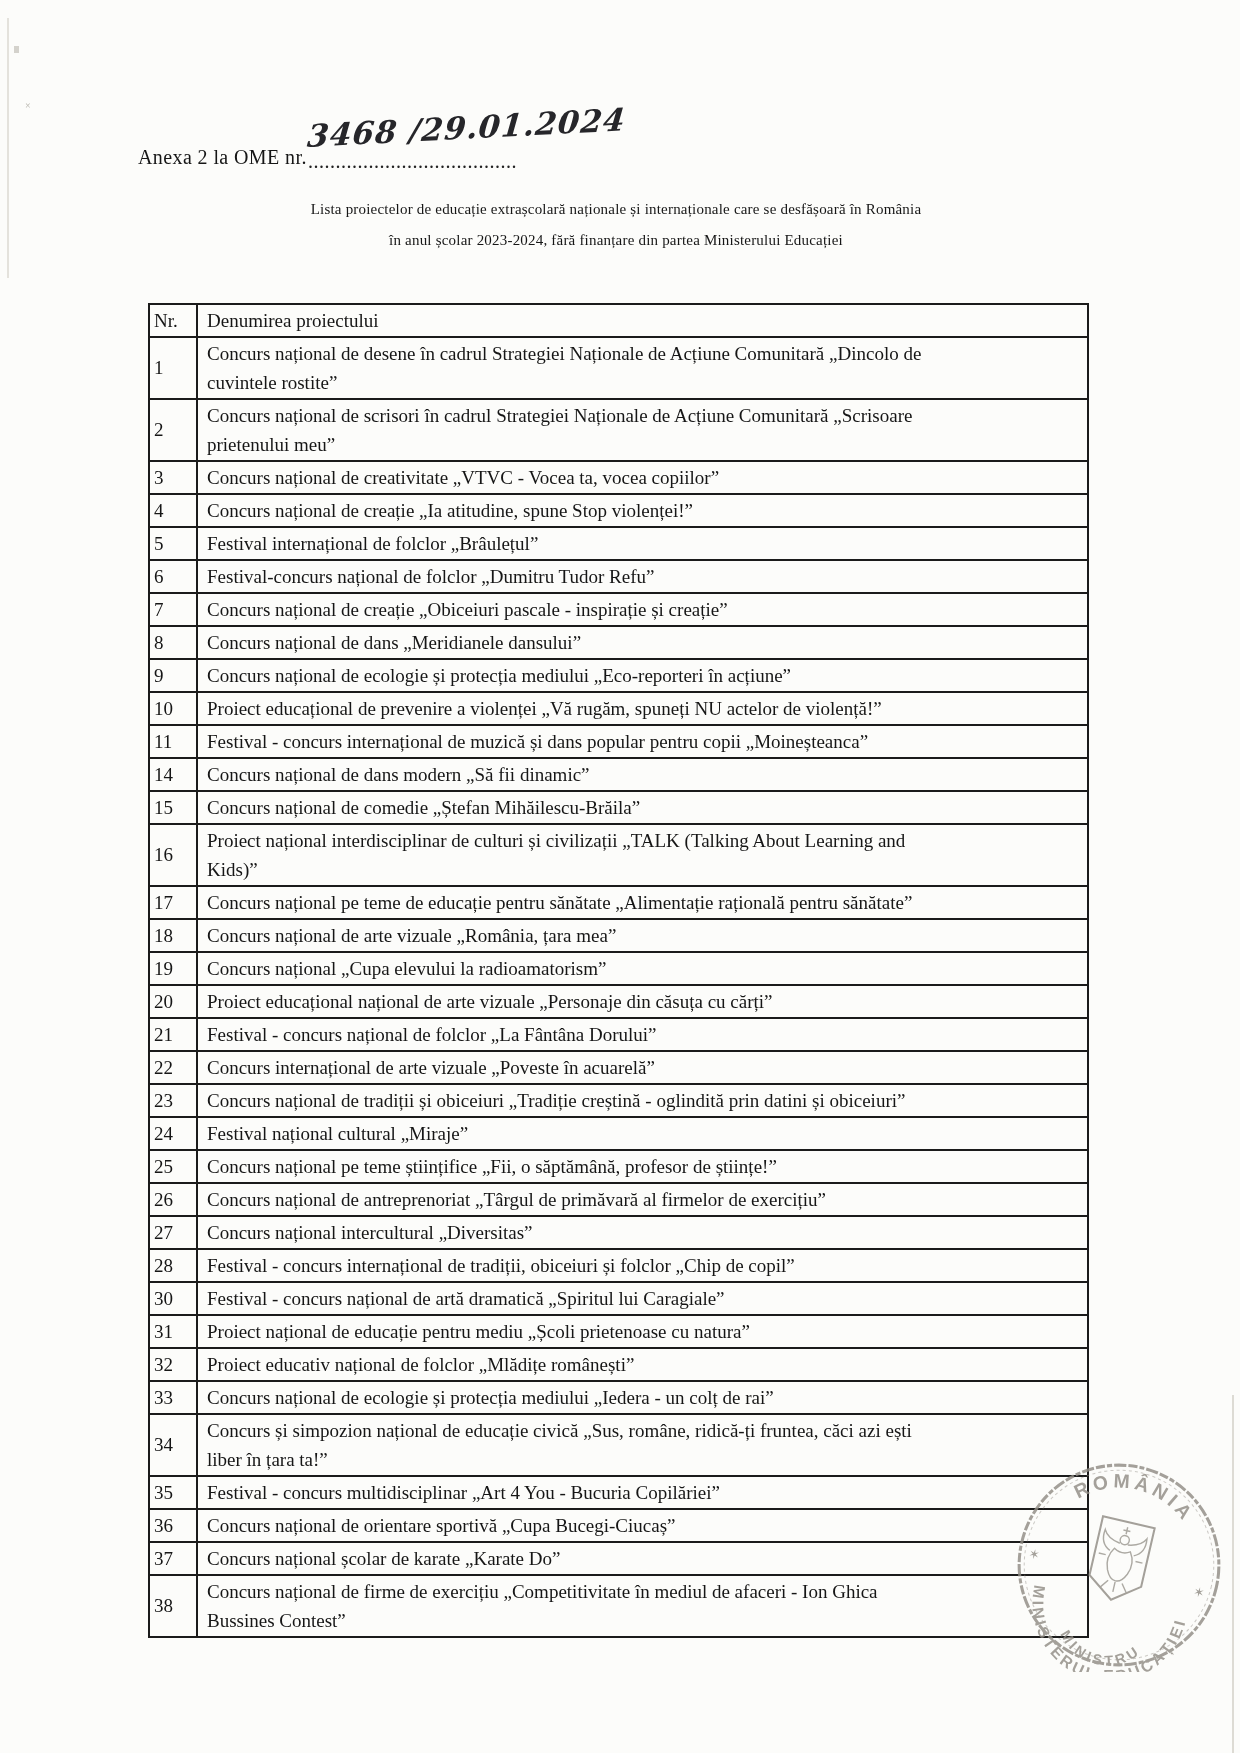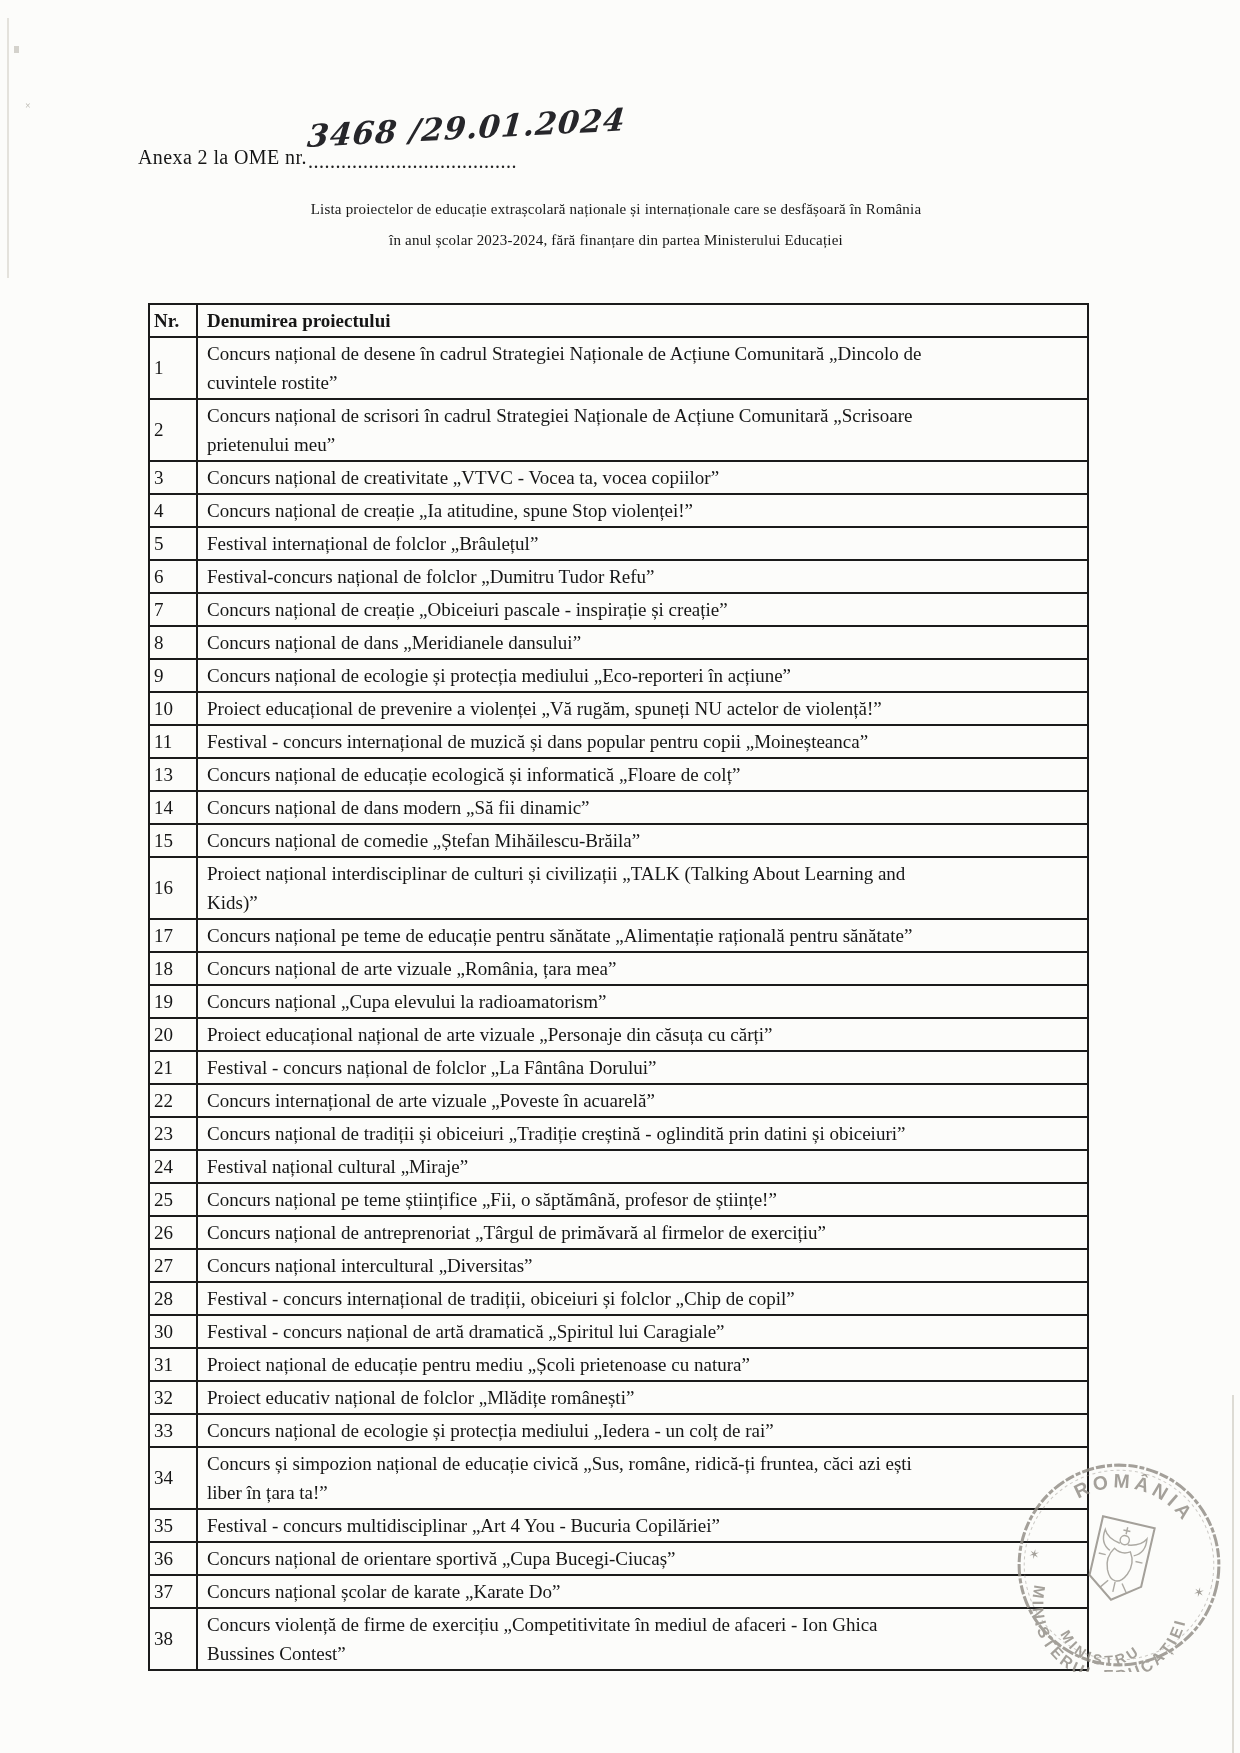--- a/index.html
+++ b/index.html
@@ -78,21 +78,20 @@
     width: 38px;
     padding: 0 4px;
   }
   table.projects th.name, table.projects td.name {
     padding: 1px 9px;
     line-height: 29px;
     white-space: pre-line;
   }
   table.projects thead th {
     height: 29px;
-    font-weight: bold;
   }
   table.projects tbody td {
     height: 27px;
   }
 
   .stamp {
     position: absolute; left: 1012px; top: 1458px;
     width: 214px; height: 214px;
     opacity: .82;
   }
@@ -162,24 +161,20 @@
       </tr>
       <tr>
         <td class="nr">10</td>
         <td class="name">Proiect educațional de prevenire a violenței „Vă rugăm, spuneți NU actelor de violență!”</td>
       </tr>
       <tr>
         <td class="nr">11</td>
         <td class="name">Festival - concurs internațional de muzică și dans popular pentru copii „Moineșteanca”</td>
       </tr>
       <tr>
-        <td class="nr">13</td>
-        <td class="name">Concurs național de educație ecologică și informatică „Floare de colț”</td>
-      </tr>
-      <tr>
         <td class="nr">14</td>
         <td class="name">Concurs național de dans modern „Să fii dinamic”</td>
       </tr>
       <tr>
         <td class="nr">15</td>
         <td class="name">Concurs național de comedie „Ștefan Mihăilescu-Brăila”</td>
       </tr>
       <tr>
         <td class="nr">16</td>
         <td class="name">Proiect național interdisciplinar de culturi și civilizații „TALK (Talking About Learning and
@@ -261,21 +256,21 @@
       <tr>
         <td class="nr">36</td>
         <td class="name">Concurs național de orientare sportivă „Cupa Bucegi-Ciucaș”</td>
       </tr>
       <tr>
         <td class="nr">37</td>
         <td class="name">Concurs național școlar de karate „Karate Do”</td>
       </tr>
       <tr>
         <td class="nr">38</td>
-        <td class="name">Concurs violență de firme de exercițiu „Competitivitate în mediul de afaceri - Ion Ghica
+        <td class="name">Concurs național de firme de exercițiu „Competitivitate în mediul de afaceri - Ion Ghica
 Bussines Contest”</td>
       </tr>
     </tbody>
 </table>
 
 <svg class="stamp" viewBox="0 0 210 210" xmlns="http://www.w3.org/2000/svg">
   <g transform="rotate(13 105 105)" fill="none" stroke="#918d85">
     <circle cx="105" cy="105" r="98" stroke-width="3" stroke-dasharray="9 2 5 2 12 2"></circle>
     <circle cx="105" cy="105" r="93" stroke-width="1" stroke-dasharray="3 3" opacity=".55"></circle>
 

